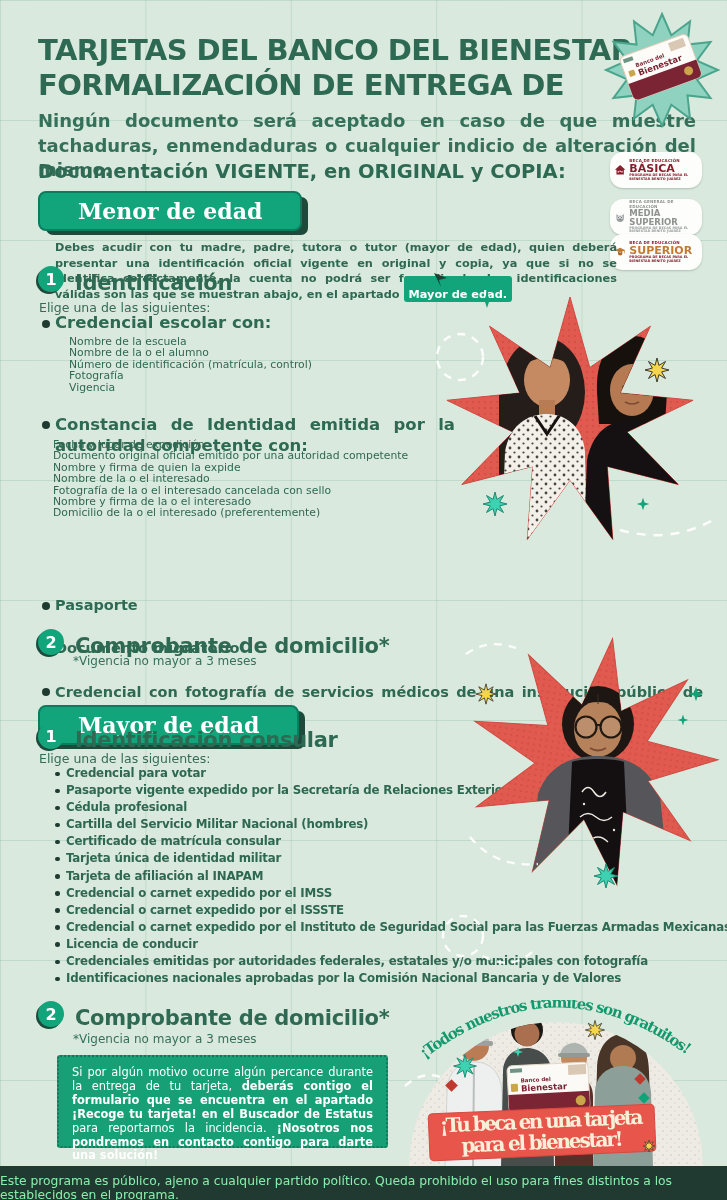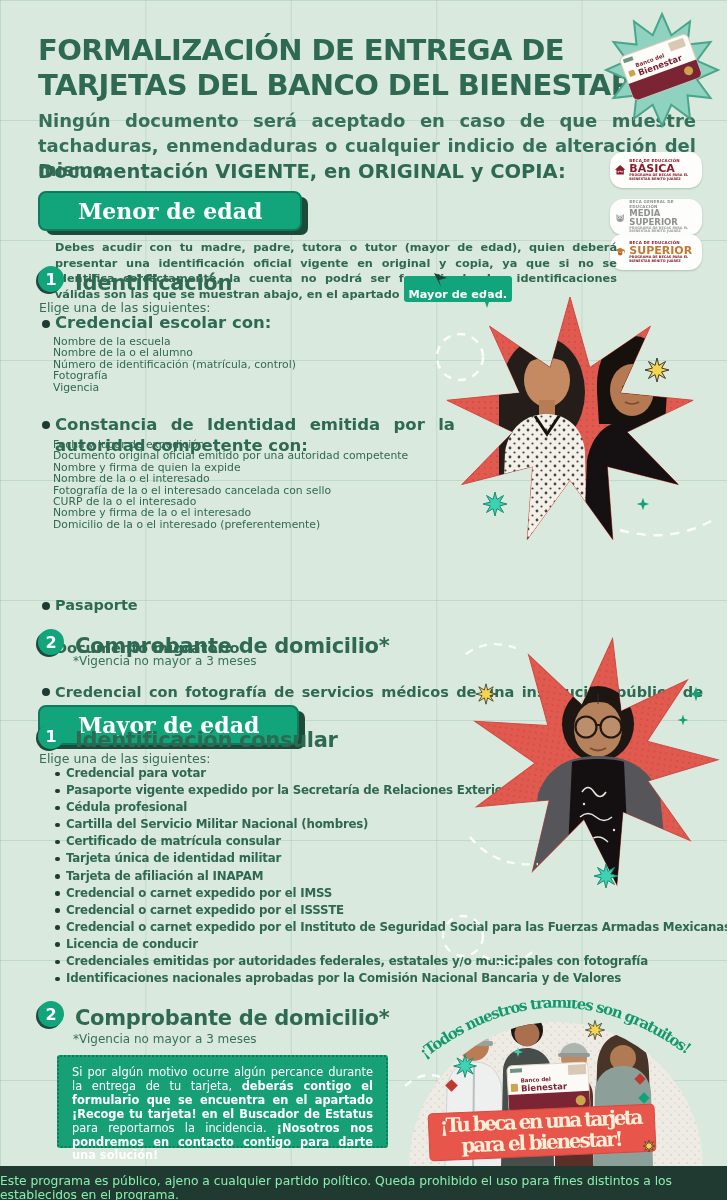--- a/index.html
+++ b/index.html
@@ -92,22 +92,22 @@
       <rect width="8" height="8" fill="#edebe4"></rect>
         <circle cx="2" cy="3" r="0.9" fill="#d8d5cc"></circle>
         <circle cx="6" cy="7" r="0.8" fill="#d8d5cc"></circle>
     </pattern>
   </defs>
 </svg>
 
 <div class="poster">
 
   <div class="abs title">
+    <div>TARJETAS DEL BANCO DEL BIENESTAR</div>
     <div>FORMALIZACIÓN DE ENTREGA DE</div>
-    <div>TARJETAS DEL BANCO DEL BIENESTAR</div>
   </div>
   <p class="abs warning">Ningún documento será aceptado en caso de que muestre tachaduras, enmendaduras o cualquier indicio de alteración del mismo.</p>
   <div class="abs docs-line">Documentación VIGENTE, en ORIGINAL y COPIA:</div>
 
   <svg class="abs" style="left:598px;top:8px" width="130" height="130" viewBox="0 0 130 130">
     <use href="#star12" fill="#8fd2bf" stroke="#4aa58d" stroke-width="2"></use>
     <g transform="rotate(-20 63 60)">
       <rect x="27" y="36" width="72" height="46" rx="5" fill="#fdfcf9" stroke="#decbb8"></rect>
       <path d="M27,64 L99,64 L99,77 a5,5 0 0 1 -5,5 L32,82 a5,5 0 0 1 -5,-5 Z" fill="#7b2433"></path>
       <circle cx="88" cy="72" r="4.5" fill="#caa54a"></circle>
@@ -163,36 +163,35 @@
   <div class="abs edad-badge minor-badge">Menor de edad</div>
   <p class="abs intro"><span>Debes acudir con tu madre, padre, tutora o tutor (mayor de edad), quien deberá presentar una identificación </span><b>oficial vigente en original y copia</b><span>, ya que si no se identifica correctamente, la cuenta no podrá ser formalizada. Las identificaciones válidas son las que se muestran abajo, en el apartado </span><span class="chip">Mayor de edad.</span></p>
 
   <div class="abs sec" style="left:38px;top:263px">
     <div class="num">1</div>
     <div class="sec-title">Identificación</div>
   </div>
   <div class="abs elige" style="left:39px;top:300px">Elige una de las siguientes:</div>
 
   <div class="abs opt" style="left:42px;top:313px">Credencial escolar con:</div>
-  <div class="abs sublist" style="left:53px;top:336px">
+  <div class="abs sublist" style="left:69px;top:336px">
     <div>Nombre de la escuela</div>
     <div>Nombre de la o el alumno</div>
     <div>Número de identificación (matrícula, control)</div>
     <div>Fotografía</div>
     <div>Vigencia</div>
   </div>
 
   <div class="abs opt" style="left:42px;top:395px;width:400px;text-align:justify;line-height:21px">Constancia de Identidad emitida por la autoridad competente con:</div>
   <div class="abs sublist" style="left:53px;top:439px">
     <div>Fecha y lugar de expedición</div>
     <div>Documento original oficial emitido por una autoridad competente</div>
     <div>Nombre y firma de quien la expide</div>
     <div>Nombre de la o el interesado</div>
     <div>Fotografía de la o el interesado cancelada con sello</div>
-    <div>CURP de la o el interesado</div>
     <div>Nombre y firma de la o el interesado</div>
     <div>Domicilio de la o el interesado (preferentemente)</div>
   </div>
 
   <div class="abs opt small" style="left:42px;top:536px">Pasaporte</div>
   <div class="abs opt small" style="left:42px;top:563px">Documento migratorio</div>
   <div class="abs opt small" style="left:42px;top:590px;width:648px;text-align:justify;line-height:19px">Credencial con fotografía de servicios médicos de una institución pública de salud o seguridad social</div>
 
   <div class="abs sec" style="left:38px;top:626px">
     <div class="num">2</div>

